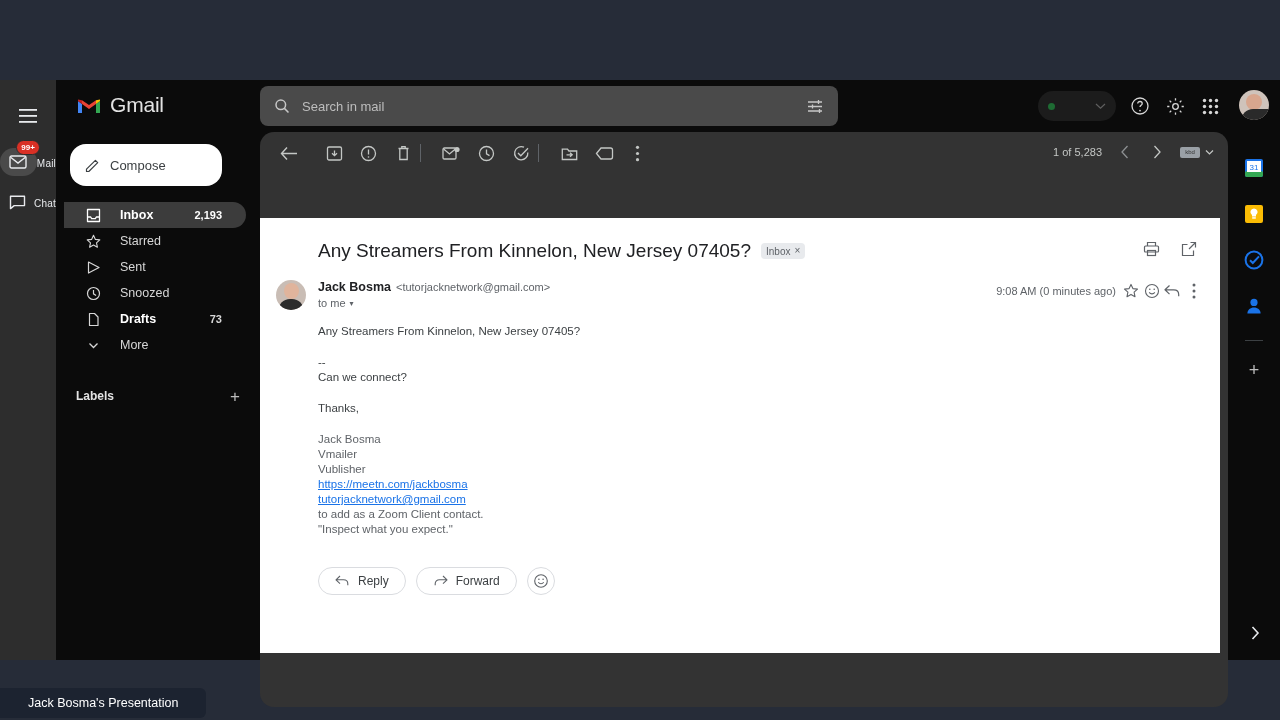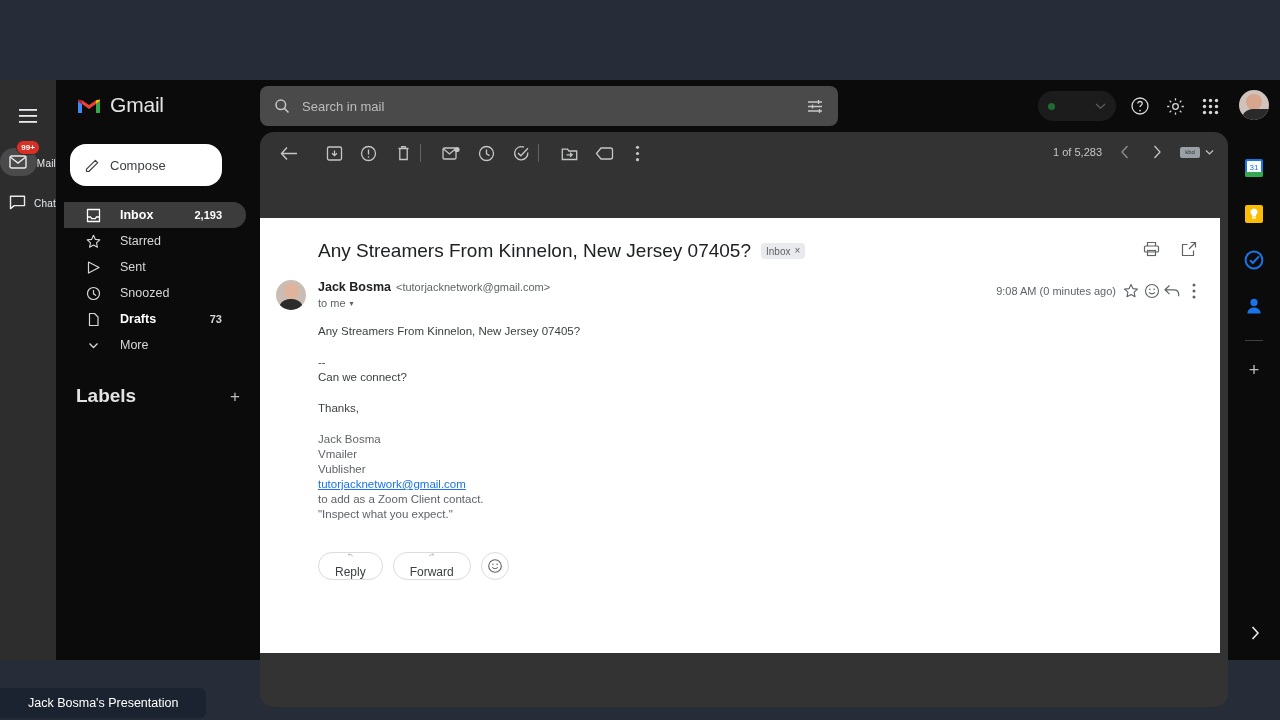--- a/index.html
+++ b/index.html
@@ -74,21 +74,21 @@
   .nav-label { font-size: 12.5px; color: #d7d7d7; margin-left: 18px; flex: 1; }
   .nav-item.active .nav-label { color: #fff; font-weight: bold; }
   .nav-item.bold .nav-label { color: #fff; font-weight: bold; }
   .nav-count { font-size: 11px; color: #d7d7d7; font-weight: bold; padding-right: 24px; }
   .nav-item.active .nav-count { color: #fff; }
 
   .labels-head {
     margin-top: 26px; padding: 0 16px 0 20px; height: 24px;
     display: flex; align-items: center; justify-content: space-between;
   }
-  .labels-title { font-size: 19px; color: #e3e3e3; font-weight: bold; }
+  .labels-title { font-size: 12px; color: #e3e3e3; font-weight: bold; }
   .labels-plus { font-size: 17px; color: #bdbdbd; cursor: pointer; line-height: 1; }
 
   
   .topbar {
     position: absolute; left: 256px; top: 0; right: 0; height: 52px;
   }
   .search {
     position: absolute; left: 4px; top: 6px; width: 578px; height: 40px;
     background: #4a4a4a; border-radius: 8px; display: flex; align-items: center;
     cursor: text;
@@ -180,21 +180,20 @@
   .body p { font-size: 11.5px; color: #3c4043; line-height: 15px; }
   .gap { height: 16px; }
   .sig-line { font-size: 11.5px; color: #5f6368; line-height: 15px; }
   .sig-link { font-size: 11.5px; color: #1a73e8; text-decoration: underline; display: block; line-height: 15px; cursor: pointer; }
 
   .reply-row { display: flex; gap: 10px; padding: 30px 0 0 58px; }
   .btn-pill {
     height: 28px; border: 1px solid #dadce0; border-radius: 16px;
     display: flex; align-items: center; gap: 8px; padding: 0 16px; cursor: pointer;
     background: #fff;
-    flex-direction: column;
   }
   .btn-pill span { font-size: 12px; color: #3c4043; }
   .btn-round {
     width: 28px; height: 28px; border: 1px solid #dadce0; border-radius: 50%;
     display: flex; align-items: center; justify-content: center; cursor: pointer; background: #fff;
   }
 
   
   .sidepanel {
     position: absolute; right: 0; top: 52px; width: 52px; height: 528px;
@@ -604,20 +603,21 @@
           <p>Any Streamers From Kinnelon, New Jersey 07405?</p>
           <div class="gap"></div>
           <p>--</p>
           <p>Can we connect?</p>
           <div class="gap"></div>
           <p>Thanks,</p>
           <div class="gap"></div>
           <div class="sig-line">Jack Bosma</div>
           <div class="sig-line">Vmailer</div>
           <div class="sig-line">Vublisher</div>
+          <a class="sig-link">https://meetn.com/jackbosma</a>
           <a class="sig-link">tutorjacknetwork@gmail.com</a>
           <div class="sig-line">to add as a Zoom Client contact.</div>
           <div class="sig-line">"Inspect what you expect."</div>
         </div>
 
         <div class="reply-row">
           <div class="btn-pill">
             <svg width="15" height="12" viewBox="0 0 15 12">
                 <path d="M5 1 1 4.8 5 8.6M1.3 4.8h7.2c2.6 0 4.3 1.6 4.3 4v1.4" fill="none" stroke="#5f6368" stroke-width="1.1" stroke-linejoin="round"></path>
               </svg>

